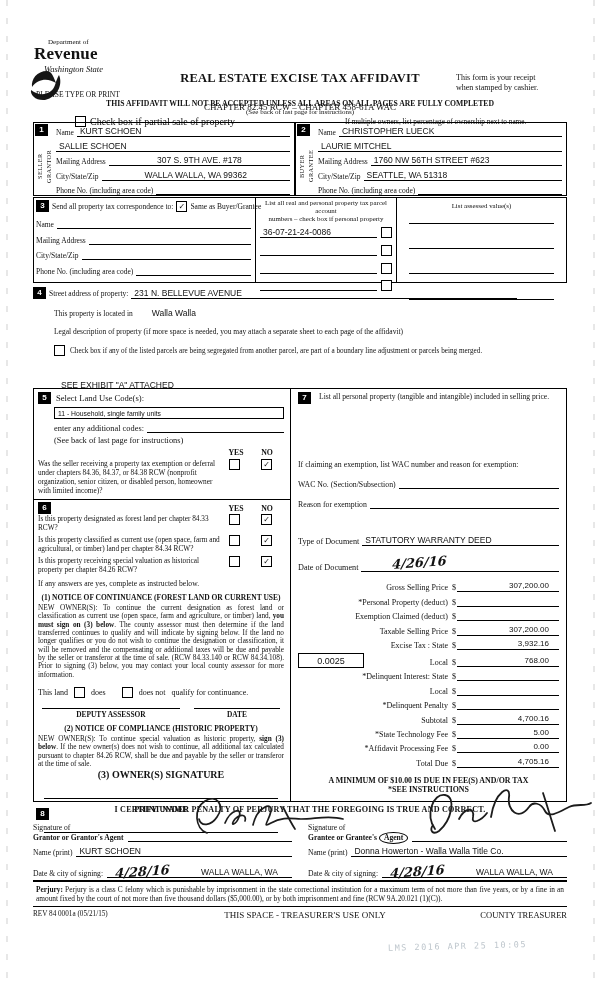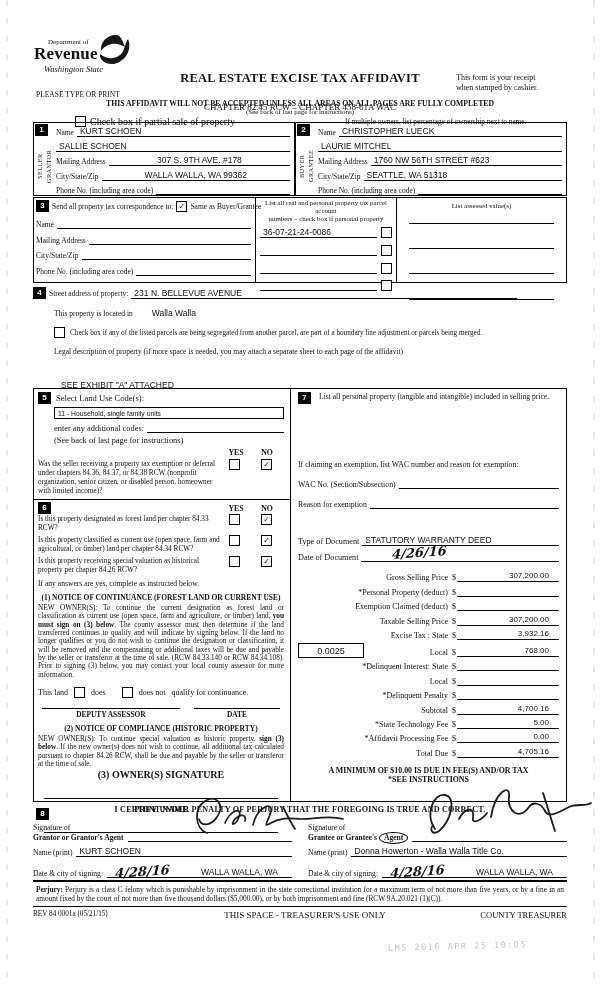--- a/index.html
+++ b/index.html
@@ -24,21 +24,21 @@
     font:bold 8px/9px "DejaVu Sans",sans-serif; text-align:center; background:#fff;
     vertical-align:middle;
   }
   .lbl { font-size:7.5px; white-space:nowrap; }
   .val { font-family:"Liberation Sans","DejaVu Sans",sans-serif; font-size:8.5px; white-space:nowrap; }
   .fill { flex:1; border-bottom:1px solid #000; min-height:10px; padding:0 3px; }
   .frow { display:flex; align-items:flex-end; gap:3px; }
   .b { font-weight:bold; }
 
   
-  .logo { position:absolute; left:34px; top:38px; display:flex; align-items:flex-start; }
+  .logo { position:absolute; left:34px; top:38px; display:flex; align-items:flex-start;flex-direction:column; }
   .lt1 { font-size:7px; margin-left:14px; }
   .lt2 { font-size:17px; font-weight:bold; letter-spacing:.2px; margin-top:-2px; }
   .lt3 { font-size:8.5px; font-style:italic; margin-left:10px; }
   .logo-swirl { margin:-4px 0 0 -6px; }
   .please { position:absolute; left:36px; top:90px; font-size:7.5px; }
   .title-block { position:absolute; left:140px; top:71px; width:320px; text-align:center; }
   .title { font-size:12.5px; font-weight:bold; letter-spacing:.2px; }
   .subtitle { font-size:9px; margin-top:16px; }
   .receipt { position:absolute; left:456px; top:73px; width:120px; font-size:8px; line-height:10px; }
   .warning { position:absolute; left:0; top:99px; width:600px; text-align:center; font-size:7.7px; font-weight:bold; }
@@ -283,26 +283,26 @@
   <div class="sec4">
     <div class="frow" style="align-items:center;">
       <span class="tab">4</span>
       <span class="lbl">Street address of property:</span>
       <span class="fill val" style="flex:none; width:380px;">231 N. BELLEVUE AVENUE</span>
     </div>
     <div class="s4row" style="margin-left:21px;">
       <span class="lbl">This property is located in</span>
       <span class="val" style="margin-left:14px;">Walla Walla</span>
     </div>
+    <div class="s4row" style="margin-left:21px;">
+      <span class="lbl">Legal description of property (if more space is needed, you may attach a separate sheet to each page of the affidavit)</span>
+    </div>
     <div class="s4row" style="margin-left:21px; align-items:center;">
       <span class="cb"></span>
       <span style="font-size:7.2px;">Check box if any of the listed parcels are being segregated from another parcel, are part of a boundary line adjustment or parcels being merged.</span>
-    </div>
-    <div class="s4row" style="margin-left:21px;">
-      <span class="lbl">Legal description of property (if more space is needed, you may attach a separate sheet to each page of the affidavit)</span>
     </div>
     <div class="s4row" style="margin-left:28px; margin-top:24px;">
       <span class="val">SEE EXHIBIT "A" ATTACHED</span>
     </div>
   </div>
 
   <div class="main">
 
     <div class="mcol-l">
       <div class="frow" style="align-items:center; gap:5px;">
@@ -395,21 +395,21 @@
         <span class="fill"></span>
       </div>
       <div class="frow" style="margin-top:9px;">
         <span style="font-size:7.8px; white-space:nowrap;">Reason for exemption</span>
         <span class="fill"></span>
       </div>
       <div class="frow" style="margin-top:26px;">
         <span style="font-size:8.2px; white-space:nowrap;">Type of Document</span>
         <span class="fill val">STATUTORY WARRANTY DEED</span>
       </div>
-      <div class="frow" style="margin-top:0; height:16px;">
+      <div class="frow" style="margin-top:10px; height:16px;">
         <span style="font-size:8.2px; white-space:nowrap;">Date of Document</span>
         <span class="fill"><span class="hand" style="margin-left:28px;">4/26/16</span></span>
       </div>
       <div style="margin-top:6px;">
         <div class="feerow">
             <span class="feelabel">Gross Selling Price</span>
             <span class="dollar">$</span>
             <span class="feeval">307,200.00</span>
           </div>
         <div class="feerow">

